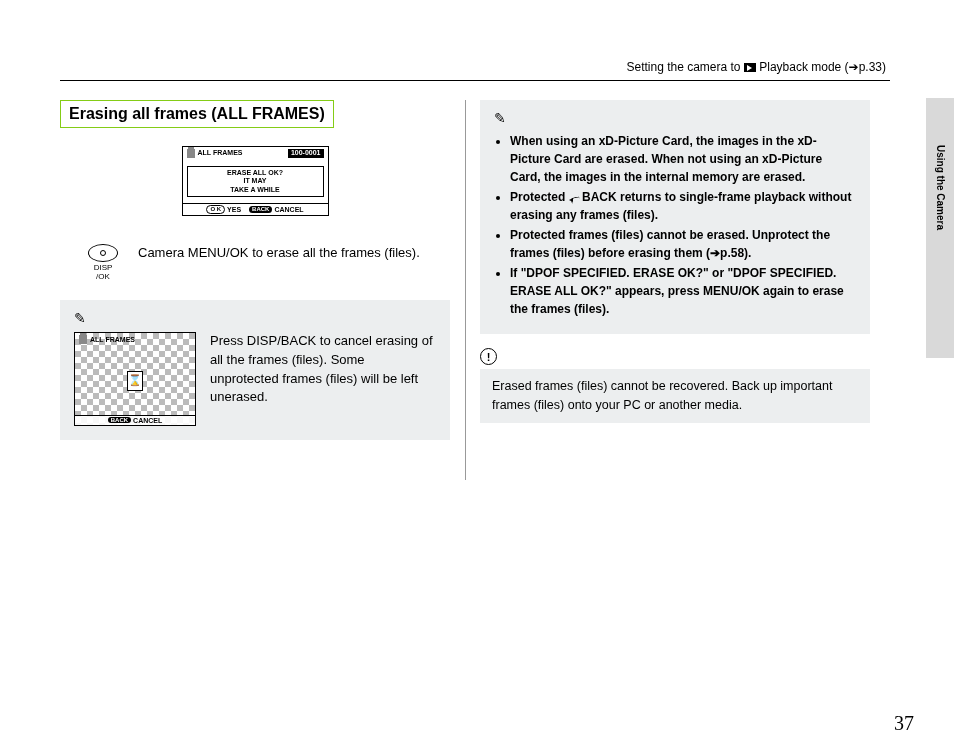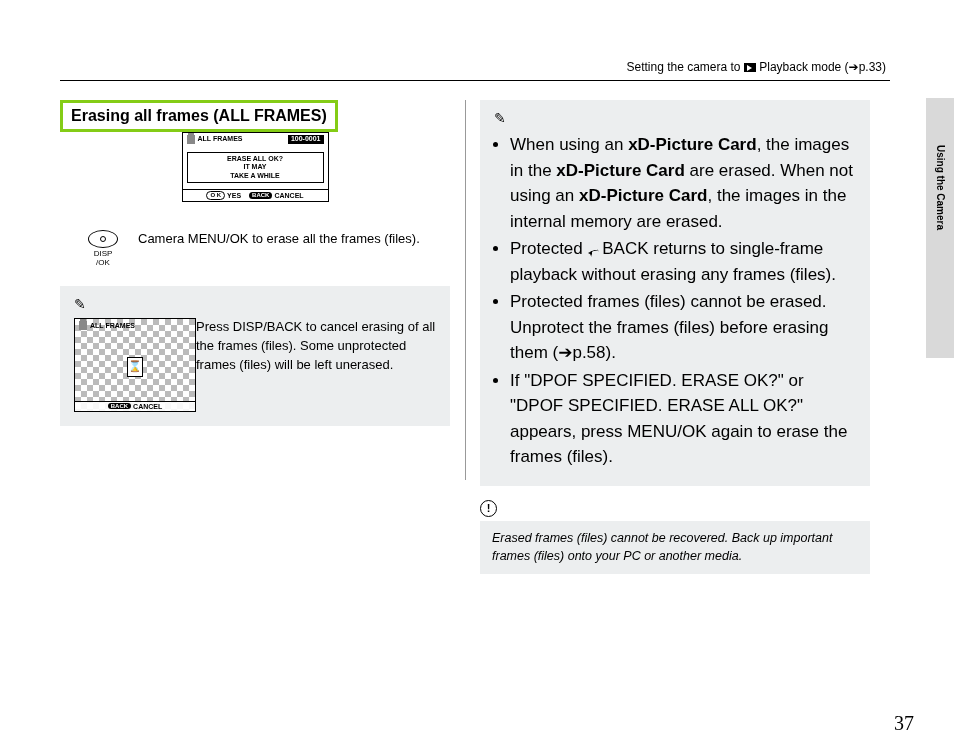--- a/index.html
+++ b/index.html
@@ -48,25 +48,26 @@
   }
   .vdiv {
     position: absolute;
     left: 405px;
     top: 50px;
     width: 0;
     height: 380px;
     border-left: 1px solid #999;
   }
   .h-title-wrap {
-    border: 3px solid #84cc16;
+    border: 1px solid #84cc16;
     padding: 4px 8px;
     display: inline-block;
     font-weight: bold;
     font-size: 16px;
+    margin-bottom: 18px;
   }
   
   .lcd {
     width: 145px;
     margin: 0 auto 28px auto;
     border: 1px solid #000;
     background: #fff;
     font-size: 7px;
     line-height: 1.2;
     font-weight: bold;
@@ -148,20 +149,21 @@
     background: #eceeef;
     padding: 10px 14px 14px 14px;
     position: relative;
   }
   .note-icon {
     font-size: 14px;
     margin-bottom: 6px;
   }
   .note-flex {
     display: flex;
+    gap: 14px;
     align-items: flex-start;
   }
   .note-flex .txt { font-size: 13px; line-height: 1.45; flex: 1; }
   
   .lcd2 {
     width: 120px; height: 92px;
     border: 1px solid #000;
     position: relative;
     background:
       repeating-conic-gradient(#bbb 0% 25%, #fff 0% 50%) 0 0 / 12px 12px;
@@ -176,37 +178,37 @@
   .lcd2 .hour::after { content: "⌛"; font-size: 11px; }
   .lcd2 .bot {
     position: absolute; bottom: 0; left: 0; right: 0;
     border-top: 1px solid #000; background: rgba(255,255,255,0.9);
     display: flex; justify-content: center; gap: 2px; padding: 1px 0;
   }
   
   ul.notes {
     margin: 4px 0 0 0;
     padding-left: 16px;
-    font-size: 17px;
+    font-size: 12px;
     line-height: 1.5;
+    font-weight: bold;
   }
   ul.notes li { margin-bottom: 2px; }
   .caution-head {
     margin: 14px 0 4px 0;
   }
   .circ {
     display: inline-flex; width: 15px; height: 15px; border: 1.2px solid #000; border-radius: 50%;
     align-items: center; justify-content: center; font-size: 11px; font-weight: bold;
   }
   .caution-body {
     background: #eceeef;
     padding: 8px 12px;
     font-size: 12.5px;
     line-height: 1.5;
-    font-style: italic;
   }
   
   .side-tab {
     position: absolute;
     right: 0; top: 98px;
     width: 28px; height: 260px;
     background: #d9d9d9;
   }
   .side-text {
     position: absolute;

